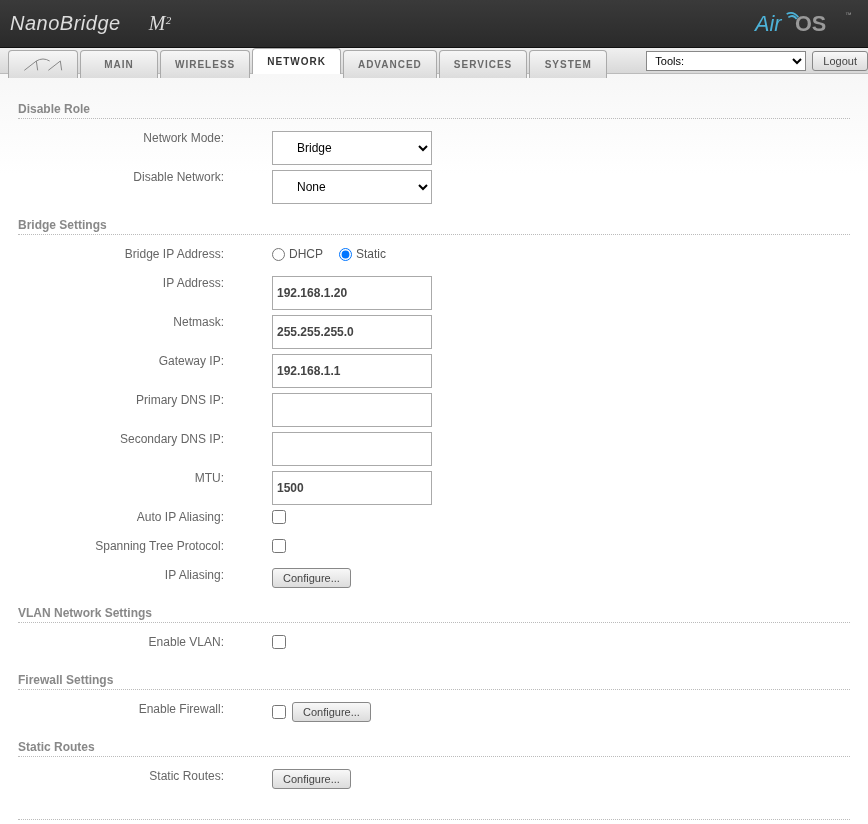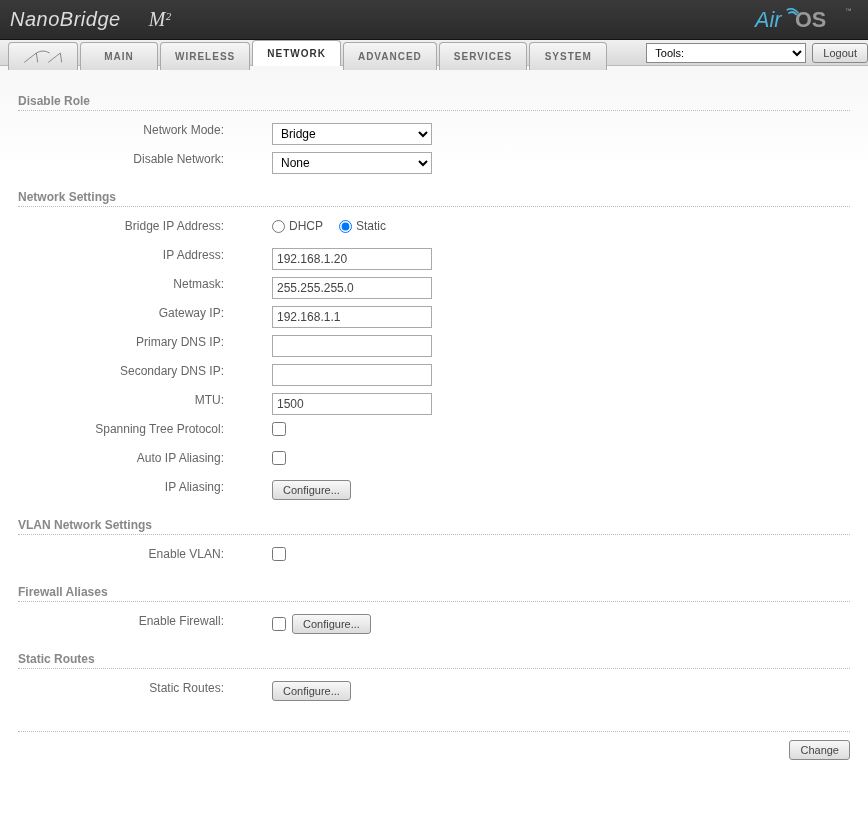--- a/index.html
+++ b/index.html
@@ -5,21 +5,21 @@
 * { box-sizing: border-box; margin: 0; padding: 0; }
 body {
   font-family: Arial, Helvetica, sans-serif;
   font-size: 12px;
   color: #555;
   background: #fff;
   width: 868px;
 }
 .header-bar {
   background: linear-gradient(#3a3a3a, #2a2a2a);
-  height: 40px;
+  height: 48px;
   display: flex;
   align-items: center;
   justify-content: space-between;
   padding: 0 8px 0 10px;
   border-bottom: 1px solid #111;
 }
 .brand {
   color: #ddd;
   font-size: 20px;
   font-weight: 300;
@@ -140,33 +140,34 @@
   color: #666;
   font-size: 12px;
 }
 .form-row .field {
   display: flex;
   align-items: center;
   gap: 6px;
 }
 select.wide {
   width: 160px;
-  height: 22px;
+  height: 34px;
   border: 1px solid #aaa;
   background: #fff;
   font-size: 12px;
-  padding-left: 4px;
+  padding-left: 20px;
 }
 input[type=text].std {
   width: 160px;
-  height: 22px;
+  height: 34px;
   border: 1px solid #aaa;
   padding: 2px 4px;
   font-size: 12px;
   color: #444;
+  font-weight: bold;
 }
 input[type=checkbox] {
   width: 14px;
   height: 14px;
 }
 .radio-group { display: flex; align-items: center; gap: 4px; }
 .radio-group label {
   display: flex;
   align-items: center;
   gap: 4px;
@@ -240,21 +241,21 @@
 
   <div class="form-row">
     <div class="label">Disable Network:</div>
     <div class="field">
       <select class="wide">
         <option>None</option>
       </select>
     </div>
   </div>
 
-  <div class="section-title">Network Settings</div>
+  <div class="section-title">Bridge Settings</div>
   <div class="dotted"></div>
 
   <div class="form-row">
     <div class="label">Bridge IP Address:</div>
     <div class="field radio-group">
       <label>
         <input type="radio" name="iptype" style="">
         <span>DHCP</span>
       </label>
       <label>
@@ -300,51 +301,51 @@
   </div>
 
   <div class="form-row">
     <div class="label">MTU:</div>
     <div class="field">
         <input type="text" class="std" value="1500" style="">
       </div>
   </div>
 
   <div class="form-row">
+    <div class="label">Auto IP Aliasing:</div>
+    <div class="field">
+        <input type="checkbox" style="">
+      </div>
+  </div>
+
+  <div class="form-row">
     <div class="label">Spanning Tree Protocol:</div>
     <div class="field">
         <input type="checkbox" style="">
       </div>
   </div>
 
   <div class="form-row">
-    <div class="label">Auto IP Aliasing:</div>
+    <div class="label">IP Aliasing:</div>
+    <div class="field">
+        <button class="btn">Configure...</button>
+      </div>
+  </div>
+
+  <div class="section-title">VLAN Network Settings</div>
+  <div class="dotted"></div>
+
+  <div class="form-row">
+    <div class="label">Enable VLAN:</div>
     <div class="field">
         <input type="checkbox" style="">
       </div>
   </div>
 
-  <div class="form-row">
-    <div class="label">IP Aliasing:</div>
-    <div class="field">
-        <button class="btn">Configure...</button>
-      </div>
-  </div>
-
-  <div class="section-title">VLAN Network Settings</div>
-  <div class="dotted"></div>
-
-  <div class="form-row">
-    <div class="label">Enable VLAN:</div>
-    <div class="field">
-        <input type="checkbox" style="">
-      </div>
-  </div>
-
-  <div class="section-title">Firewall Aliases</div>
+  <div class="section-title">Firewall Settings</div>
   <div class="dotted"></div>
 
   <div class="form-row">
     <div class="label">Enable Firewall:</div>
     <div class="field">
       <input type="checkbox" style="">
       <button class="btn">Configure...</button>
     </div>
   </div>
 

